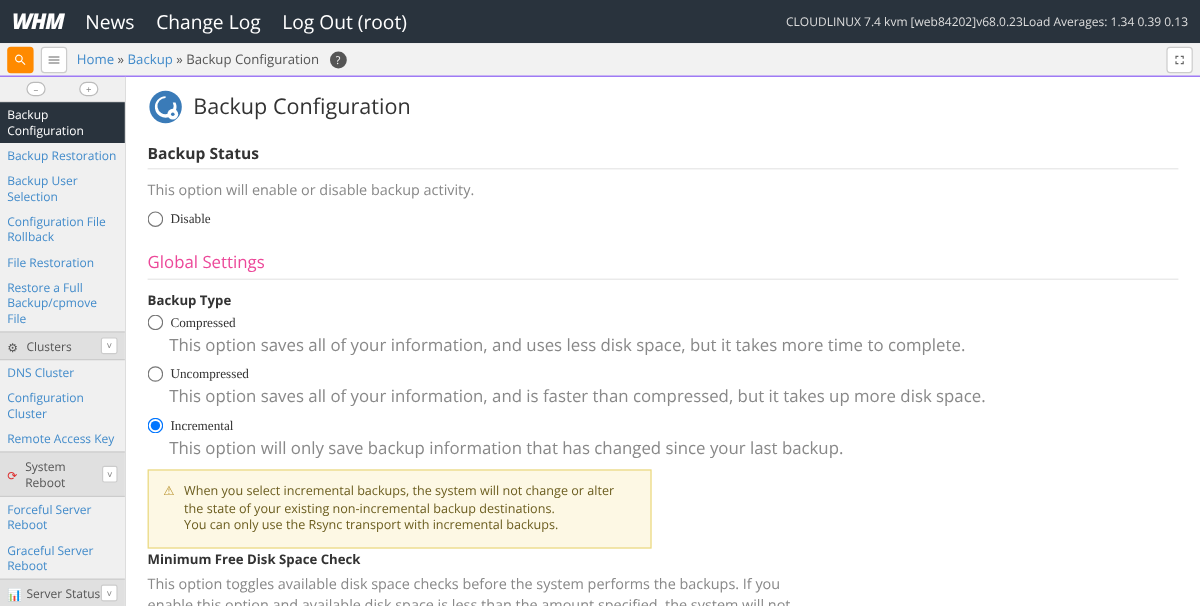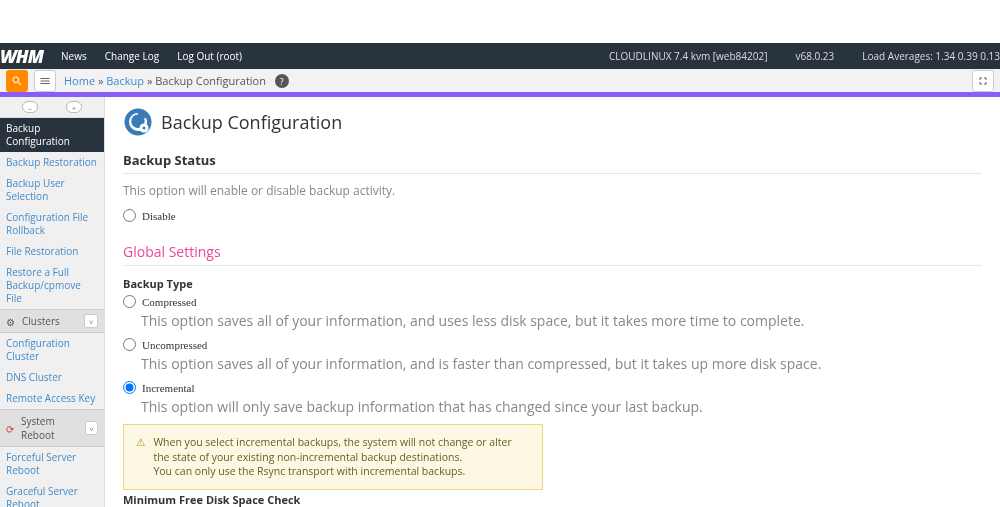--- a/index.html
+++ b/index.html
@@ -1,21 +1,21 @@
 <!DOCTYPE html>
 <html><head>
 <meta charset="utf-8">
 <style>
 * { margin: 0; padding: 0; box-sizing: border-box; font-family: "Open Sans", Arial, sans-serif; }
 body { width: 1000px; height: 507px; overflow: hidden; font-size: 11px; color: #333; }
-.topbar { background: #29333d; color: #fff; height: 26px; display: flex; align-items: center; padding: 0 0; margin-top: 43px; }
+.topbar { background: #29333d; color: #fff; height: 36px; display: flex; align-items: center; padding: 0 10px; }
 .logo { font-weight: 800; font-style: italic; font-size: 18px; letter-spacing: -1px; margin-right: 18px; }
-.toplink { color: #fff; font-size: 10px; margin-right: 18px; cursor: pointer; }
-.topright { margin-left: auto; font-size: 10px; display: flex; gap: 28px; color: #ddd; }
-.subbar { background: #f2f2f2; border-bottom: 5px solid #8b5cf6; height: 28px; display: flex; align-items: center; padding: 0 6px; }
+.toplink { color: #fff; font-size: 16px; margin-right: 18px; cursor: pointer; }
+.topright { margin-left: auto; font-size: 10px; display: flex; gap: 0; color: #ddd; }
+.subbar { background: #f2f2f2; border-bottom: 1px solid #8b5cf6; height: 28px; display: flex; align-items: center; padding: 0 6px; }
 .searchbtn { background: #ff8a00; width: 22px; height: 22px; border-radius: 3px; display: flex; align-items: center; justify-content: center; margin-right: 6px; }
 .searchbtn svg { fill: #fff; }
 .menuicon { width: 22px; height: 22px; display: flex; align-items: center; justify-content: center; margin-right: 8px; border: 1px solid #ccc; border-radius: 3px; background: #fff; }
 .breadcrumb { font-size: 11px; color: #555; }
 .breadcrumb a { color: #428bca; text-decoration: none; }
 .helpicon { width: 14px; height: 14px; background: #555; color: #fff; border-radius: 50%; display: inline-flex; align-items: center; justify-content: center; font-size: 9px; margin-left: 6px; }
 .expandbtn { margin-left: auto; width: 22px; height: 22px; border: 1px solid #ccc; border-radius: 3px; display: flex; align-items: center; justify-content: center; background: #fff; }
 .body { display: flex; height: calc(507px - 38px - 28px); }
 .sidebar { width: 105px; background: #f0f0f0; border-right: 1px solid #ddd; overflow-y: auto; position: relative; }
 .sidebar::-webkit-scrollbar { width: 8px; }
@@ -96,22 +96,22 @@
     <div class="navitem">Backup User Selection</div>
     <div class="navitem">Configuration File Rollback</div>
     <div class="navitem">File Restoration</div>
     <div class="navitem">Restore a Full Backup/cpmove File</div>
 
     <div class="navhead">
         <span class="navicon">⚙</span>
         <span>Clusters</span>
         <span class="caret">˅</span>
       </div>
+    <div class="navitem">DNS Cluster</div>
     <div class="navitem">Configuration Cluster</div>
-    <div class="navitem">DNS Cluster</div>
     <div class="navitem">Remote Access Key</div>
 
     <div class="navhead">
         <span class="navicon" style="color:#d33">⟳</span>
         <span>System Reboot</span>
         <span class="caret">˅</span>
       </div>
     <div class="navitem">Forceful Server Reboot</div>
     <div class="navitem">Graceful Server Reboot</div>
 

